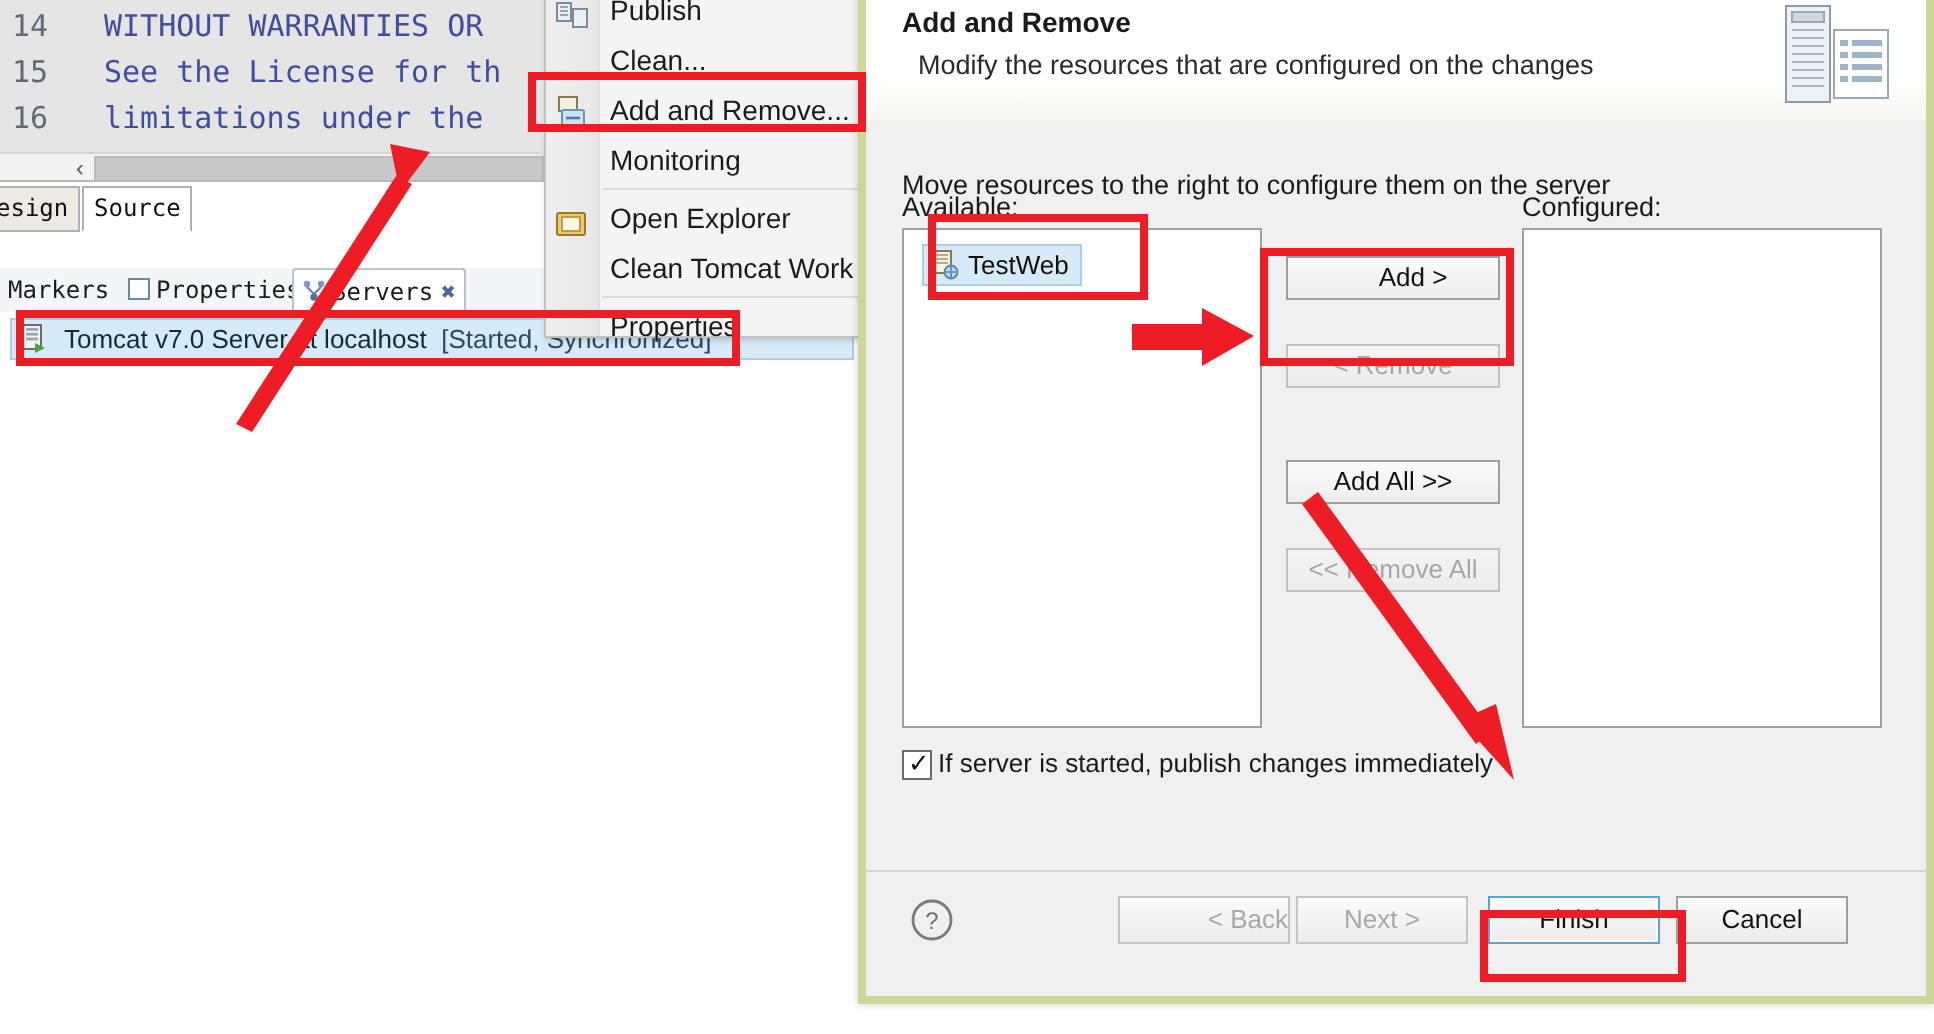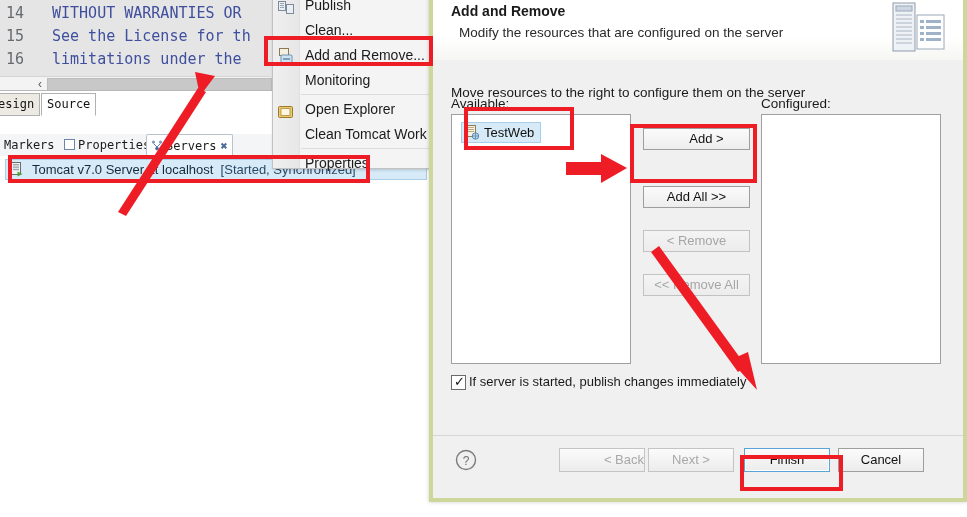--- a/index.html
+++ b/index.html
@@ -321,21 +321,21 @@
 
     <div class="ctx-item" style="top:158px;">
       <span>Properties</span>
     </div>
   </div>
 
   <div class="dialog">
 
     <div class="dlg-header">
       <div class="dlg-title">Add and Remove</div>
-      <div class="dlg-sub">Modify the resources that are configured on the server</div>
+      <div class="dlg-sub">Modify the resources that are configured on the changes</div>
       <div class="dlg-header-icon">
         <svg width="60" height="56" viewBox="0 0 60 56">
           <rect x="4" y="2" width="22" height="48" fill="#eef1f5" stroke="#8d9bab"></rect>
           <rect x="7" y="5" width="16" height="5" fill="#cfd8e2" stroke="#9aa8b7"></rect>
           <path d="M7 14h16M7 18h16M7 22h16M7 26h16M7 30h16M7 34h16M7 38h16M7 42h16" stroke="#aab6c3"></path>
           <rect x="28" y="14" width="27" height="34" fill="#ffffff" stroke="#9aa8b7"></rect>
           <g fill="#9fb3c8">
             <rect x="31" y="19" width="4" height="3"></rect>
               <rect x="37" y="19" width="15" height="3"></rect>
             <rect x="31" y="25" width="4" height="3"></rect>
@@ -365,22 +365,22 @@
             </svg>
           </span>
           <span>TestWeb</span>
         </div>
       </div>
 
       <div class="listbox right"></div>
 
       <div class="btn-col">
         <span class="midbtn m1">Add &gt;</span>
+        <span class="midbtn disabled">&lt; Remove</span>
         <span class="midbtn" style="margin-top:36px;">Add All &gt;&gt;</span>
-        <span class="midbtn disabled">&lt; Remove</span>
         <span class="midbtn disabled">&lt;&lt; Remove All</span>
       </div>
 
       <div class="chk-row">
         <span class="chk-box">
           <span class="chk-mark">✓</span>
         </span>
         <span class="chk-label">If server is started, publish changes immediately</span>
       </div>
     </div>

